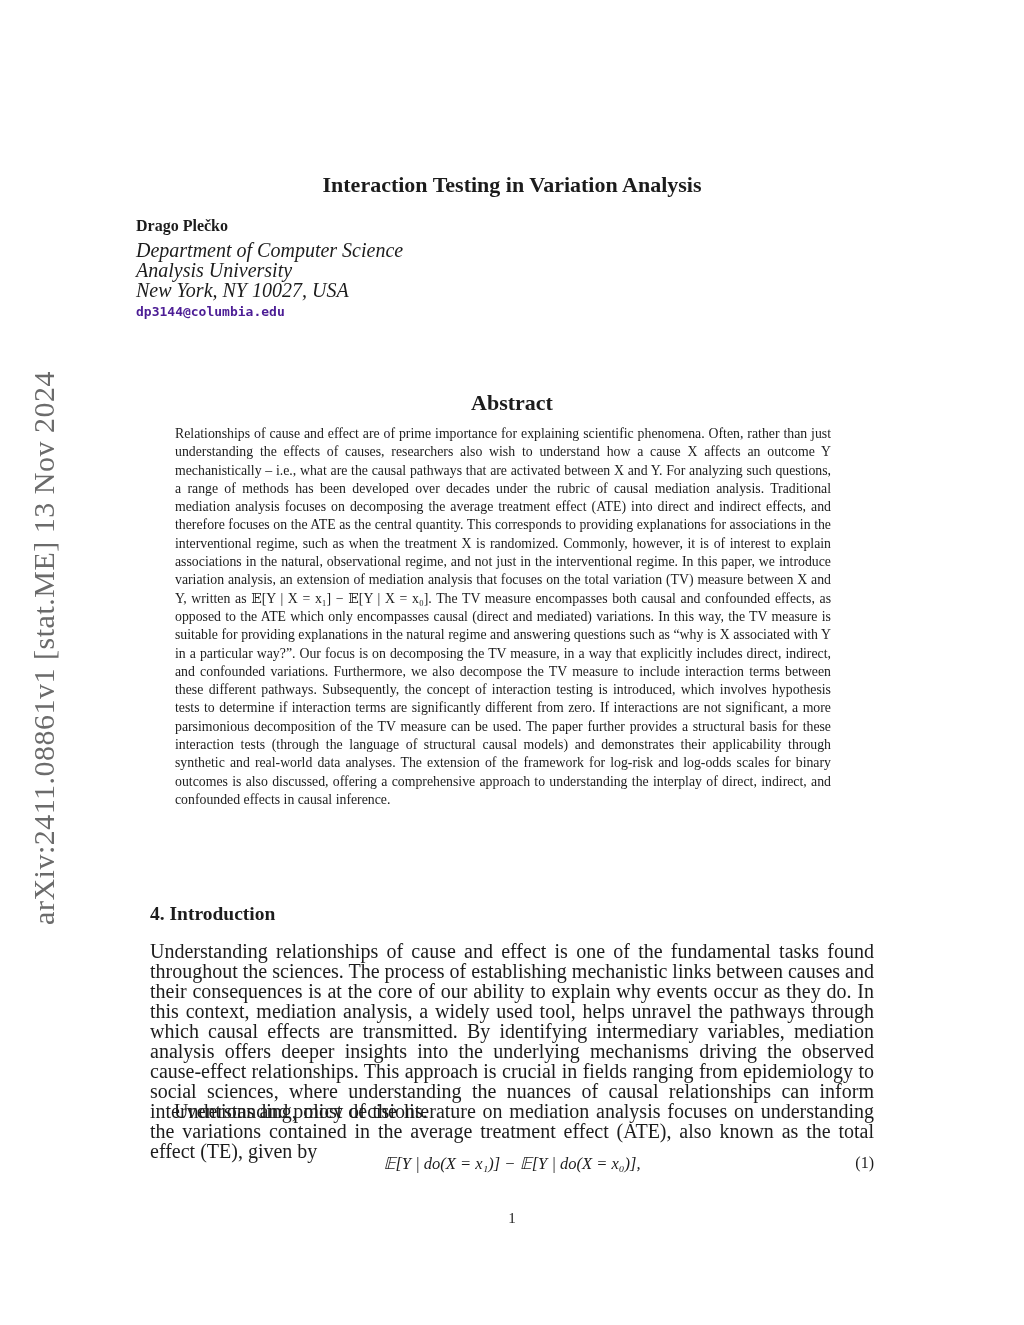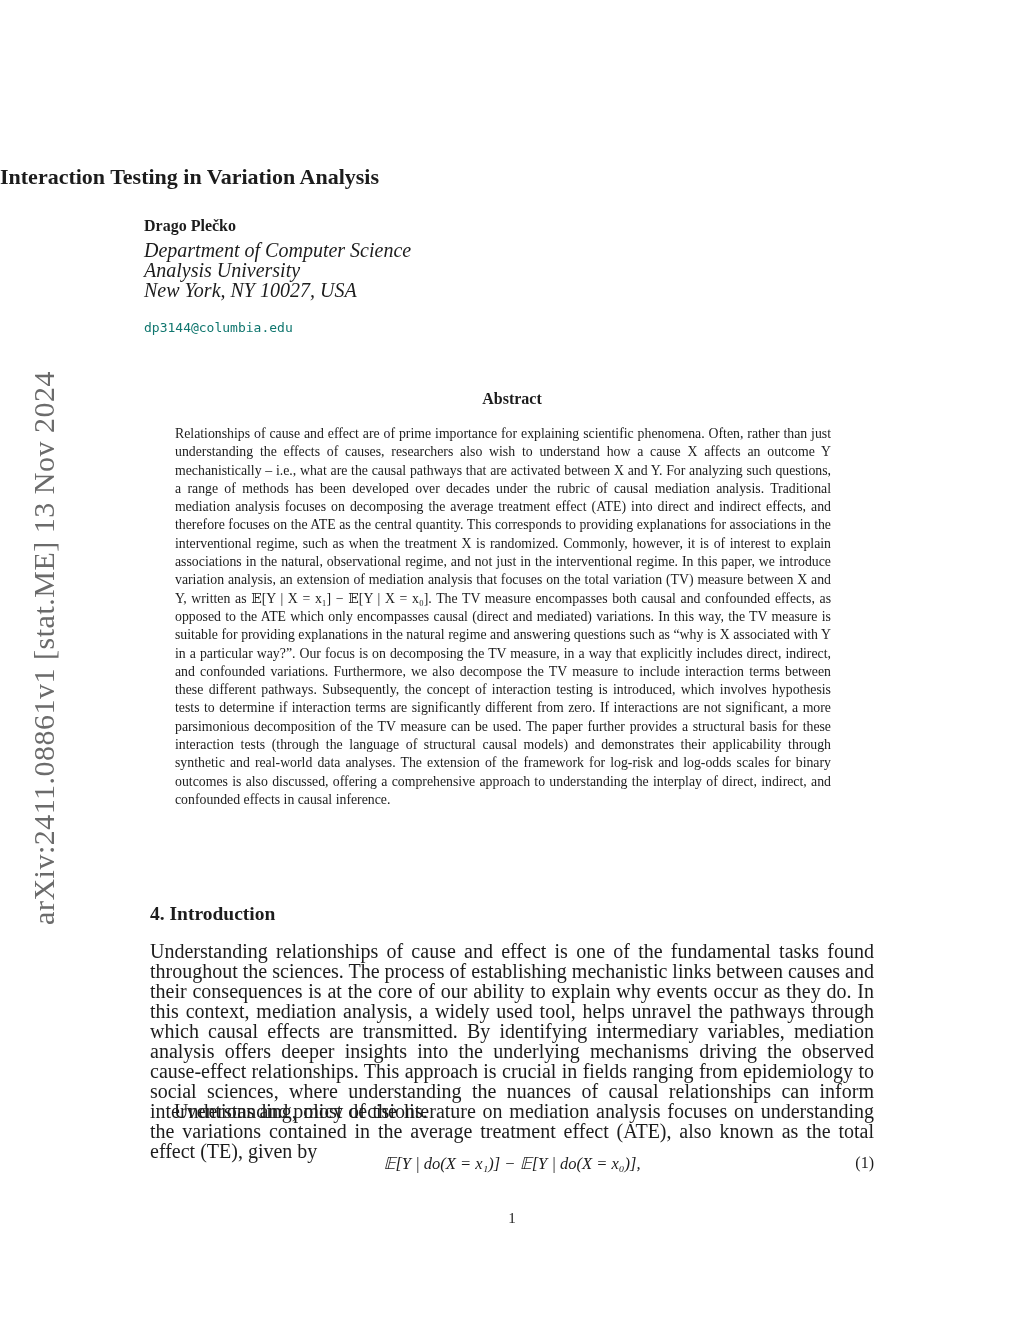--- a/index.html
+++ b/index.html
@@ -21,56 +21,57 @@
     left: 44px;
     top: 648px;
     transform: translate(-50%, -50%) rotate(-90deg);
     white-space: nowrap;
     font-size: 30px;
     color: #6b6b6b;
     letter-spacing: 0.5px;
   }
   .paper-title {
     position: absolute;
-    top: 164px;
+    top: 172px;
     left: 0;
     width: 100%;
-    text-align: left;
+    text-align: center;
     font-size: 22px;
     font-weight: bold;
     margin: 0;
   }
   .author-block {
     position: absolute;
-    left: 144px;
+    left: 136px;
     top: 217px;
   }
   .author-name {
     font-size: 16px;
     font-weight: bold;
     margin-bottom: 5px;
   }
   .author-affil {
     font-style: italic;
     font-size: 20px;
     line-height: 20px;
   }
   .author-email {
     font-family: "DejaVu Sans Mono", "Liberation Mono", monospace;
     font-size: 13px;
-    margin-top: 20px;
-    color: #0f766e;
+    margin-top: 4px;
+    color: #4c1d95;
+    font-weight: bold;
   }
   .abstract-heading {
     position: absolute;
     top: 390px;
     left: 0;
     width: 100%;
     text-align: center;
-    font-size: 16px;
+    font-size: 22px;
     font-weight: bold;
     margin: 0;
   }
   .abstract-body {
     position: absolute;
     left: 171px;
     top: 421px;
     width: 656px;
     font-size: 13.8px;
     line-height: 18.3px;

